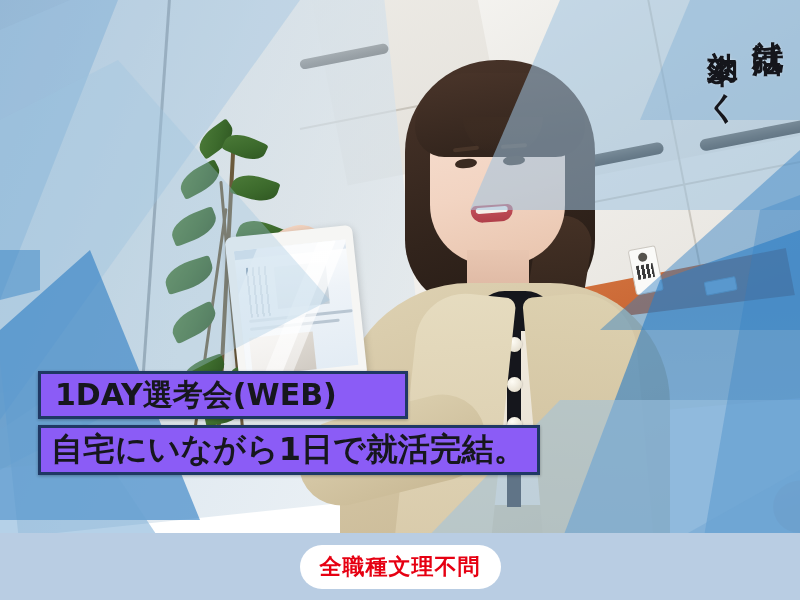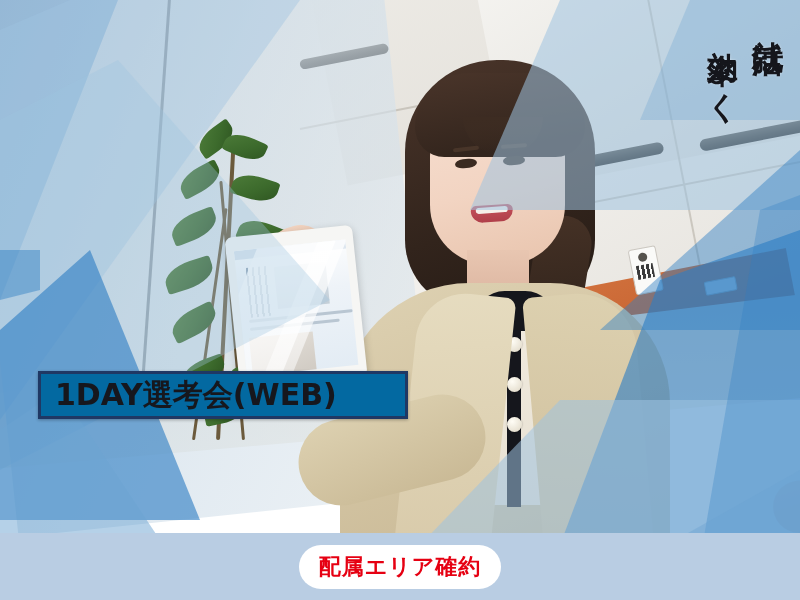--- a/index.html
+++ b/index.html
@@ -251,21 +251,21 @@
     position:absolute;color:#15161c;font-weight:bold;
     writing-mode:vertical-rl;text-orientation:upright;
     font-family:"DejaVu Sans","Liberation Sans",sans-serif;
     letter-spacing:3px;line-height:1;text-shadow:0 0 3px rgba(255,255,255,.35);
   }
   #vtext-a{right:16px;top:16px;font-size:32px;}
   #vtext-b{right:62px;top:26px;font-size:31px;}
 
   
   .caption{
-    position:absolute;background:#0369a1;border:3px solid #1f3864;
+    position:absolute;background:#8b5cf6;border:3px solid #1f3864;
     display:flex;align-items:center;box-sizing:border-box;
     box-shadow:0 1px 3px rgba(0,0,0,.3);
   }
   .caption span{
     color:#16171d;font-weight:bold;white-space:nowrap;
     font-family:"DejaVu Sans","Liberation Sans",sans-serif;
   }
   #caption-1{left:38px;top:371px;width:370px;height:48px;padding-left:14px;}
   #caption-1 span{font-size:30px;letter-spacing:0px;}
   #caption-2{left:38px;top:425px;width:502px;height:50px;padding-left:10px;}
@@ -395,20 +395,23 @@
     <polygon points="800,470 800,560 640,560" fill="#6ba3d2" opacity="0.40"></polygon>
   </svg>
 
 
   <div class="vtext" id="vtext-a">就活は</div>
   <div class="vtext" id="vtext-b">効率よく</div>
 
   <div class="caption" id="caption-1">
     <span>1DAY選考会(WEB)</span>
   </div>
+  <div class="caption" id="caption-2">
+    <span>自宅にいながら1日で就活完結。</span>
+  </div>
 
   <div id="bottombar">
     <div class="pill">
-      <span>配属エリア確約</span>
+      <span>全職種文理不問</span>
     </div>
   </div>
 
 </div>
 
 </body></html>

